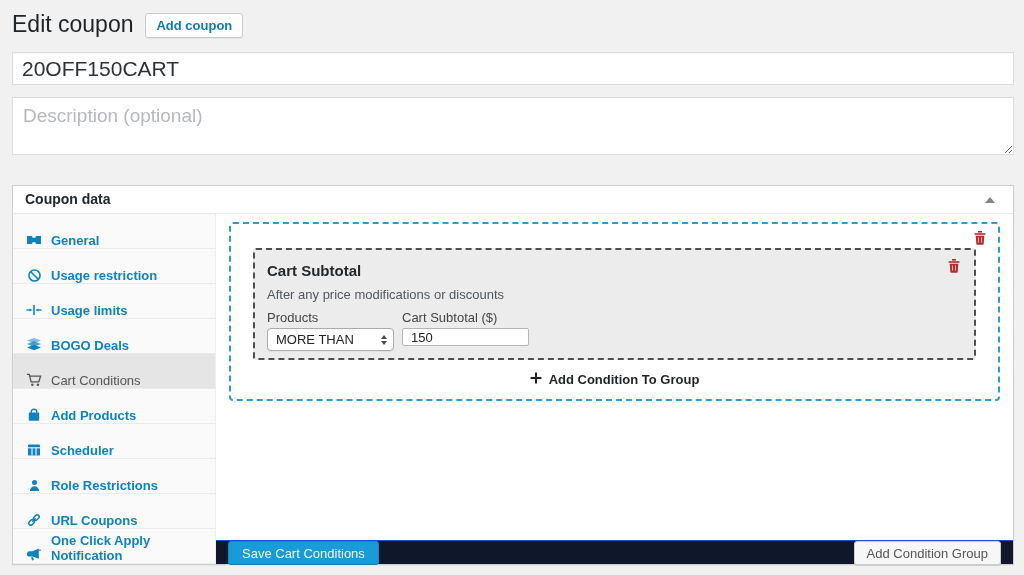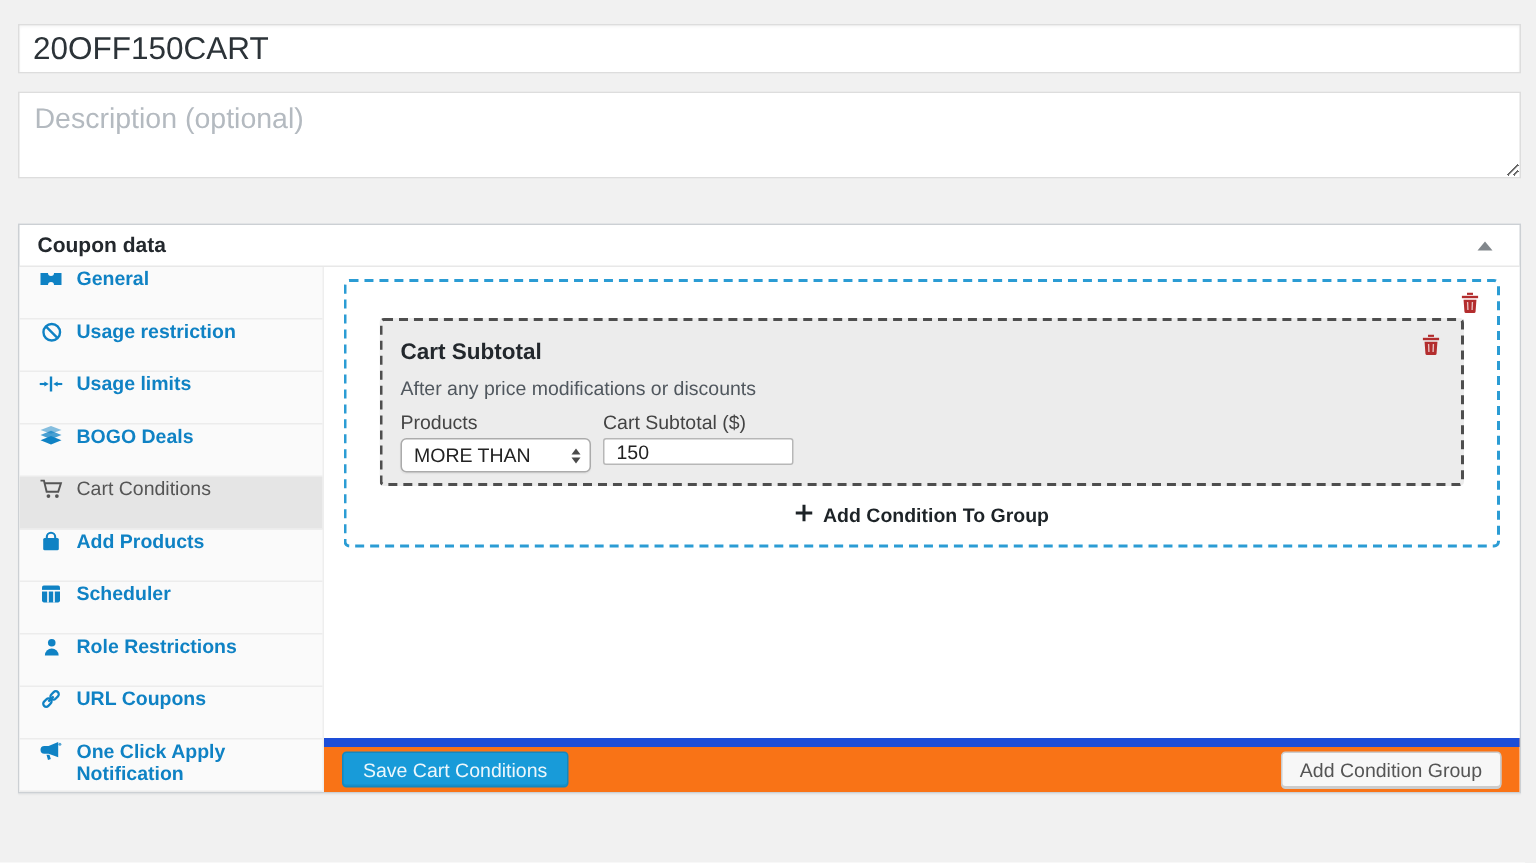--- a/index.html
+++ b/index.html
@@ -59,21 +59,21 @@
   }
 
   .metabox-body { flex: 1; display: flex; min-height: 0; }
 
   
   .tabs {
     width: 203px; margin: 0; padding: 0; list-style: none;
     background: #fafafa; border-right: 1px solid #eee;
   }
   .tab {
-    display: flex; align-items: flex-start; height: 35px; padding: 0 8px 0 12px;
+    display: flex; align-items: flex-end; height: 35px; padding: 0 8px 0 12px;
     border-bottom: 1px solid #ececec; cursor: pointer;
     color: #0f82c4; font-weight: bold; font-size: 13px;
   }
   .tab .tab-icon { width: 18px; height: 16px; margin-right: 8px; display: inline-flex; align-items: center; justify-content: center; flex: 0 0 18px; }
   .tab.active { background: #e5e5e5; color: #555; font-weight: normal; }
   .tab svg { display: block; }
 
   
   .panel-main { flex: 1; display: flex; flex-direction: column; background: #fff; min-width: 0; }
   .panel-content { flex: 1; padding: 8px 13px 0 13px; }
@@ -115,40 +115,44 @@
     font-size: 13px; color: #222; border: 1px solid #b7b7b7; border-radius: 2px;
     background: #fff; outline: none;
   }
 
   .add-cond-row { display: flex; align-items: center; justify-content: center; gap: 7px;
     margin-top: 12px; cursor: pointer; }
   .add-cond-label { font-size: 13px; font-weight: bold; color: #1d2327; }
 
   
   .panel-footer {
-    height: 36px; background: #f97316; border-top: 6px solid #1d4ed8;
+    height: 24px; background: #0f172a; border-top: 1px solid #1d4ed8;
     display: flex; align-items: center; justify-content: space-between; padding: 0 12px;
   }
   .btn-primary {
     background: #189bd9; border: 1px solid #1387bf; border-radius: 3px;
     color: rgba(255,255,255,.92); font-size: 13px; font-weight: normal;
     padding: 4px 13px; height: 24px; cursor: pointer;
     box-shadow: inset 0 -1px 0 rgba(0,0,0,.08);
   }
   .btn-secondary {
     background: #f7f7f7; border: 1px solid #cccccc; border-radius: 3px;
     color: #555; font-size: 13px; padding: 4px 12px; height: 24px; cursor: pointer;
     box-shadow: 0 1px 0 #ccc;
   }
 </style>
 </head>
 <body>
 
 <div class="wrap">
 
+  <div class="title-row">
+    <h1 class="page-title">Edit coupon</h1>
+    <button class="page-title-action">Add coupon</button>
+  </div>
 
   <input class="code-input" type="text" value="20OFF150CART" style="">
 
   <textarea class="desc-area" placeholder="Description (optional)" style=""></textarea>
 
   <div class="metabox">
     <div class="metabox-header">
       <span class="metabox-title">Coupon data</span>
       <button class="toggle-btn">
         <span class="tri-up-toggle"></span>

